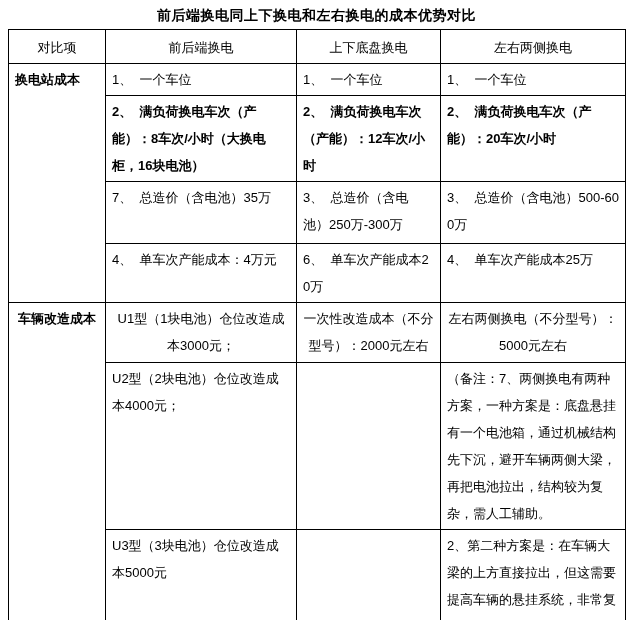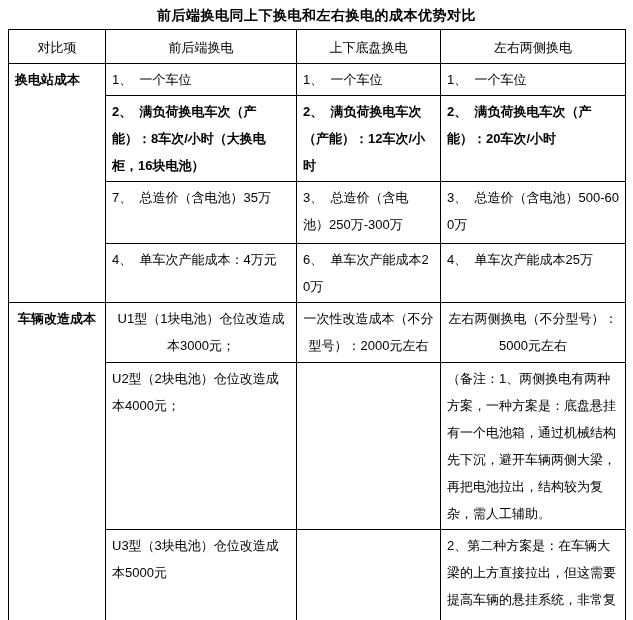--- a/index.html
+++ b/index.html
@@ -96,21 +96,21 @@
 
     <tr class="h60">
       <td class="row-label-cell" rowspan="3">车辆改造成本</td>
       <td>U1型（1块电池）仓位改造成本3000元；</td>
       <td>一次性改造成本（不分型号）：2000元左右</td>
       <td>左右两侧换电（不分型号）：5000元左右</td>
     </tr>
     <tr class="h162">
       <td>U2型（2块电池）仓位改造成本4000元；</td>
       <td></td>
-      <td>（备注：1、两侧换电有两种方案，一种方案是：底盘悬挂有一个电池箱，通过机械结构先下沉，避开车辆两侧大梁，再把电池拉出，结构较为复杂，需人工辅助。</td>
+      <td>（备注：7、两侧换电有两种方案，一种方案是：底盘悬挂有一个电池箱，通过机械结构先下沉，避开车辆两侧大梁，再把电池拉出，结构较为复杂，需人工辅助。</td>
     </tr>
     <tr class="h112">
       <td>U3型（3块电池）仓位改造成本5000元</td>
       <td></td>
       <td>2、第二种方案是：在车辆大梁的上方直接拉出，但这需要提高车辆的悬挂系统，非常复杂，不符合安全要求，已放弃。）</td>
     </tr>
   </tbody>
 </table>
 
 </body></html>

